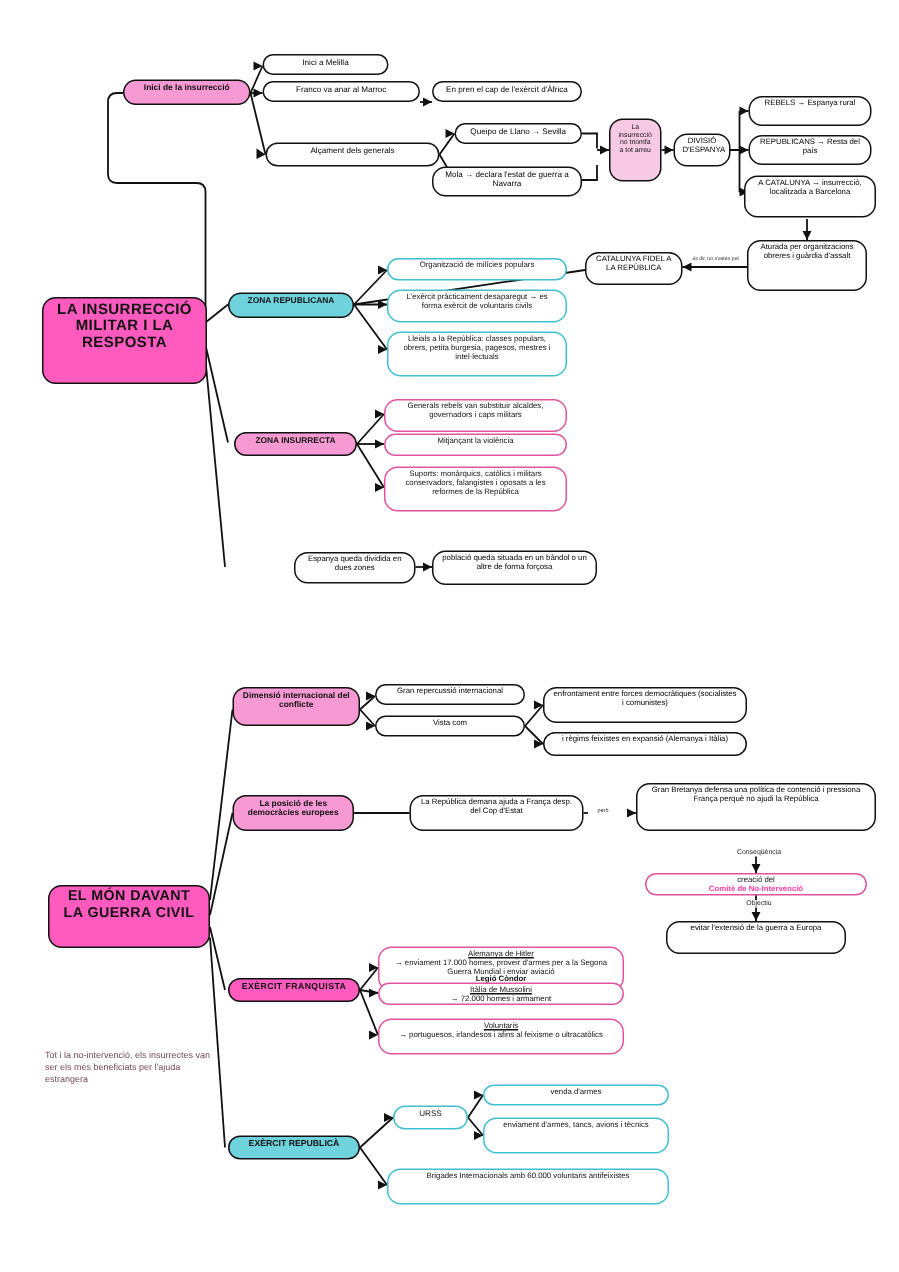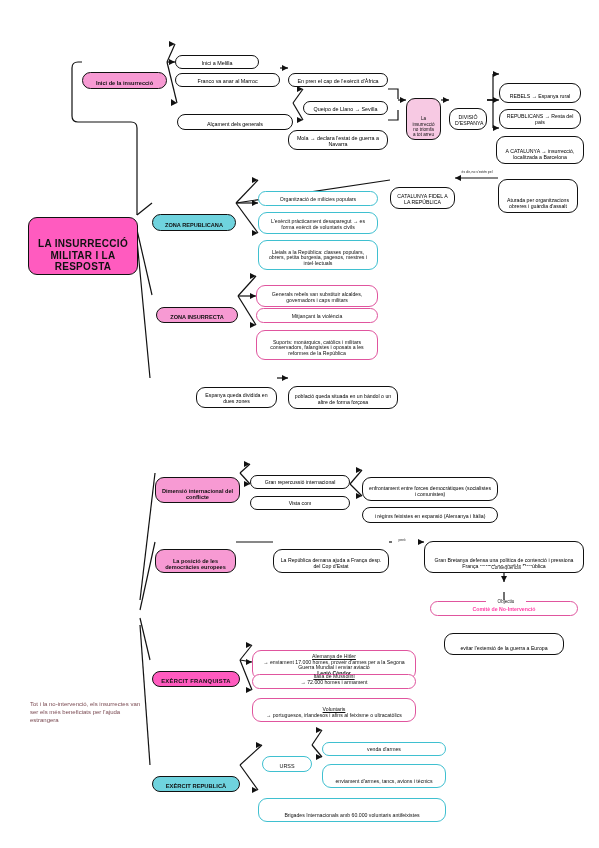--- a/index.html
+++ b/index.html
@@ -1,21 +1,21 @@
 <!DOCTYPE html>
 <html><head>
 <meta charset="utf-8">
 <style>
   html,body{margin:0;padding:0;background:#ffffff;}
   body{width:599px;height:848px;position:relative;font-family:"Liberation Sans",sans-serif;color:#000;}
   #canvas{position:absolute;left:0;top:0;width:599px;height:848px;overflow:hidden;}
   svg.links{position:absolute;left:0;top:0;width:599px;height:848px;pointer-events:none;}
-  .node{position:absolute;box-sizing:border-box;display:flex;align-items:flex-end;justify-content:center;
+  .node{position:absolute;box-sizing:border-box;display:flex;align-items:flex-start;justify-content:center;
         text-align:center;border:1.4px solid #111;border-radius:9px;background:#fff;
-        line-height:1.12;padding:2px 5px;margin-top:19px;}
+        line-height:1.12;padding:2px 5px;}
   .node span{display:block;width:100%;}
   
   .pink-strong{background:#ff5bbf;border-color:#111;color:#111;font-weight:bold;letter-spacing:.3px;}
   .pink-mid{background:#f79ad3;border-color:#111;color:#111;font-weight:bold;}
   .pink-light{background:#f7c9e3;border-color:#111;color:#111;}
   .pink-out{background:#fff;border-color:#e0559e;color:#111;}
   .cyan-mid{background:#6fd3de;border-color:#111;color:#111;font-weight:bold;}
   .cyan-out{background:#fff;border-color:#3fc0d0;color:#111;}
   .plain{background:#fff;border-color:#111;}
   .u{text-decoration:underline;}
@@ -223,20 +223,23 @@
     <span>Suports: monàrquics, catòlics i militars conservadors, falangistes i oposats a les reformes de la República</span>
   </div>
 
   <div class="node plain" style="left:196px;top:368px;width:81px;height:21px;font-size:5.2px;">
     <span>Espanya queda dividida en dues zones</span>
   </div>
   <div class="node plain" style="left:288px;top:367px;width:110px;height:23px;font-size:5.2px;">
     <span>població queda situada en un bàndol o un altre de forma forçosa</span>
   </div>
 
+  <div class="node pink-strong" style="left:32px;top:590px;width:108px;height:42px;font-size:9.5px;">
+    <span>EL MÓN DAVANT LA GUERRA CIVIL</span>
+  </div>
 
   <div class="node pink-mid" style="left:155px;top:458px;width:85px;height:26px;font-size:5.6px;">
     <span>Dimensió internacional del conflicte</span>
   </div>
   <div class="node plain" style="left:250px;top:456px;width:100px;height:14px;font-size:5.2px;">
     <span>Gran repercussió internacional</span>
   </div>
   <div class="node plain" style="left:250px;top:477px;width:100px;height:14px;font-size:5.2px;">
     <span>Vista com</span>
   </div>

